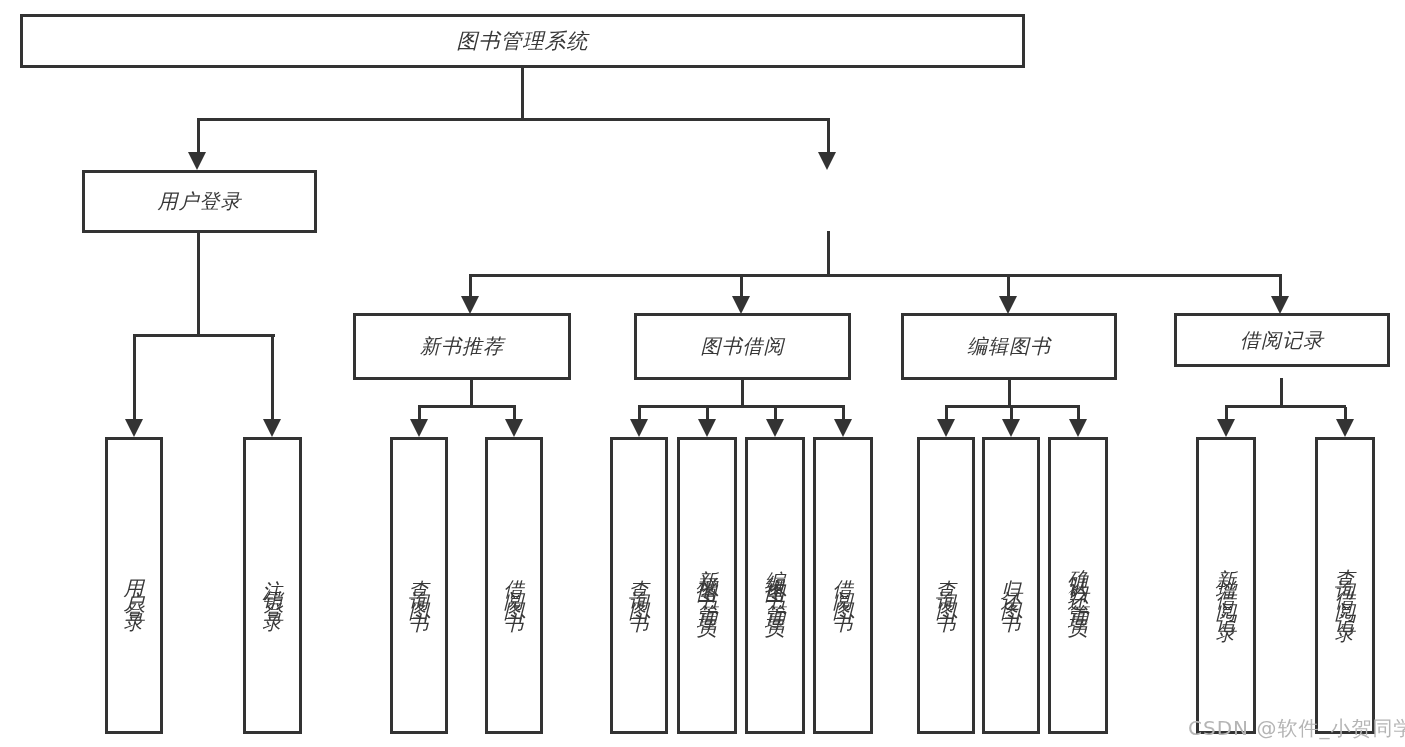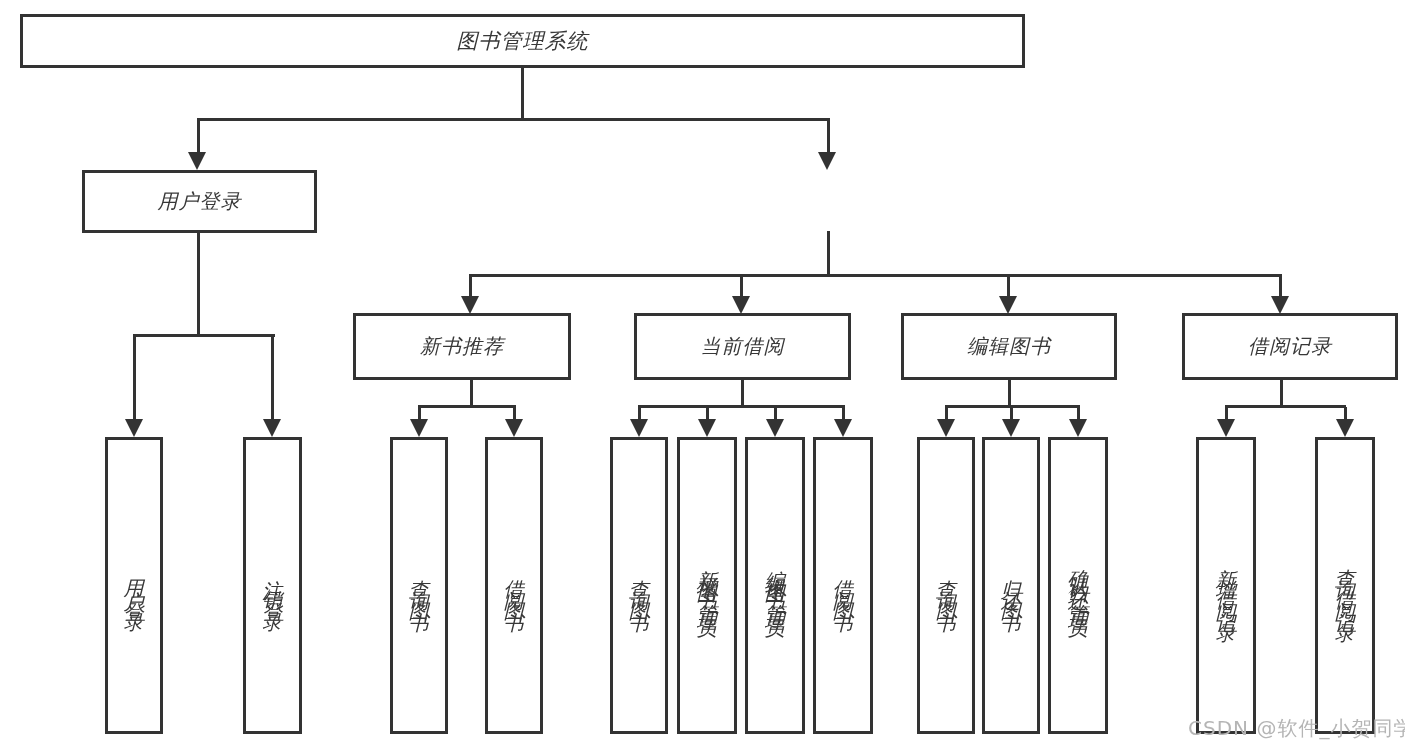--- a/index.html
+++ b/index.html
@@ -127,26 +127,26 @@
   </div>
 
   <div class="node" style="left:82px;top:170px;width:235px;height:63px;">
     <span class="lbl">用户登录</span>
   </div>
 
   <div class="node" style="left:353px;top:313px;width:218px;height:67px;">
     <span class="lbl">新书推荐</span>
   </div>
   <div class="node" style="left:634px;top:313px;width:217px;height:67px;">
-    <span class="lbl">当前借阅</span>
+    <span class="lbl">图书借阅</span>
   </div>
   <div class="node" style="left:901px;top:313px;width:216px;height:67px;">
     <span class="lbl">编辑图书</span>
   </div>
-  <div class="node" style="left:1174px;top:313px;width:216px;height:67px;margin-left:8px;">
+  <div class="node" style="left:1174px;top:313px;width:216px;height:54px;">
     <span class="lbl">借阅记录</span>
   </div>
 
   <div class="node vnode" style="left:105px;top:437px;width:58px;height:297px;">
     <span class="lbl">用户登录</span>
   </div>
   <div class="node vnode" style="left:243px;top:437px;width:59px;height:297px;">
     <span class="lbl">注销登录</span>
   </div>
 

